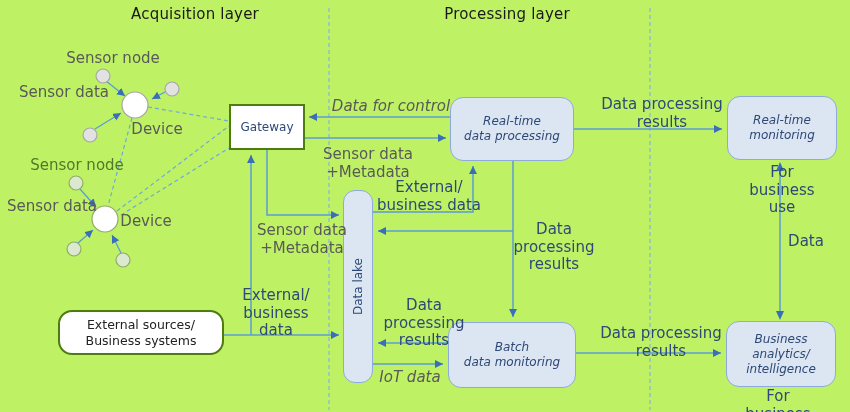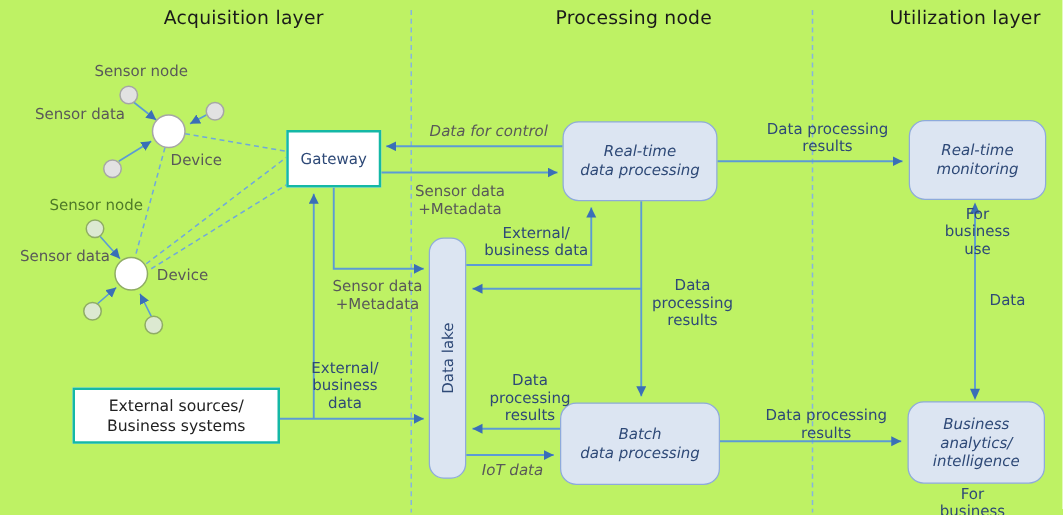--- a/index.html
+++ b/index.html
@@ -7,33 +7,33 @@
     position:relative;width:850px;height:412px;background:#bef264;
     font-family:"DejaVu Sans","Liberation Sans",sans-serif;overflow:hidden;
   }
   #wires{position:absolute;left:0;top:0;z-index:0;}
   .hdr{
     position:absolute;transform:translateX(-50%);z-index:2;
     font-size:15px;color:#1a1a1a;white-space:nowrap;letter-spacing:.2px;
   }
   .lbl{
     position:absolute;transform:translateX(-50%);z-index:2;
-    font-size:12px;line-height:1.18;text-align:center;white-space:pre-line;
+    font-size:15px;line-height:1.18;text-align:center;white-space:pre-line;
   }
   .gray{color:#595959;}
   .navy{color:#2e4977;}
   .green{color:#4e7a28;}
   .node{
     position:absolute;z-index:1;display:flex;align-items:center;justify-content:center;
     text-align:center;white-space:pre-line;font-size:12px;line-height:1.25;color:#2e4977;
     box-sizing:border-box;
   }
   .rounded{background:#dce5f2;border:1.5px solid #8eaadb;border-radius:13px;font-style:italic;}
-  .square{background:#ffffff;border:2px solid #14b8a6;}
-  .extbox{color:#222222;font-size:12.5px;}
+  .square{background:#ffffff;border:2px solid #4d7c0f;}
+  .extbox{color:#222222;font-size:12.5px;border-radius:14px;}
   .lake{
     position:absolute;z-index:1;background:#dce5f2;border:1.5px solid #8eaadb;border-radius:12px;
     display:flex;align-items:center;justify-content:center;box-sizing:border-box;
   }
   .lake span{
     writing-mode:vertical-rl;transform:rotate(180deg);
     font-size:12px;color:#2e4977;white-space:nowrap;
   }
 </style>
 </head>
@@ -91,30 +91,29 @@
       <line x1="78" y1="243" x2="93" y2="230" marker-end="url(#ah)"></line>
       <line x1="121" y1="253" x2="112" y2="235" marker-end="url(#ah)"></line>
     </g>
     <circle cx="76" cy="183" r="7" fill="#dce9d1" stroke="#8fac64" stroke-width="1.2"></circle>
     <circle cx="74" cy="249" r="7" fill="#dce9d1" stroke="#8fac64" stroke-width="1.2"></circle>
     <circle cx="123" cy="260" r="7" fill="#dce9d1" stroke="#8fac64" stroke-width="1.2"></circle>
     <circle cx="105" cy="219" r="13" fill="#ffffff" stroke="#8fac64" stroke-width="1.2"></circle>
   </svg>
 
   <div class="hdr" style="left:195px;top:5px;">Acquisition layer</div>
-  <div class="hdr" style="left:507px;top:5px;">Processing node</div>
-  <div class="hdr" style="left:772px;top:5px;">Utilization layer</div>
+  <div class="hdr" style="left:507px;top:5px;">Processing layer</div>
 
   <div class="node square" style="left:229px;top:104px;width:76px;height:46px;">Gateway</div>
   <div class="node square extbox" style="left:58px;top:310px;width:166px;height:45px;">External sources/
 Business systems</div>
   <div class="node rounded" style="left:450px;top:97px;width:124px;height:64px;">Real-time
 data processing</div>
   <div class="node rounded" style="left:448px;top:322px;width:128px;height:66px;">Batch
-data processing</div>
+data monitoring</div>
   <div class="node rounded" style="left:727px;top:96px;width:110px;height:64px;">Real-time
 monitoring</div>
   <div class="node rounded" style="left:726px;top:321px;width:110px;height:66px;">Business
 analytics/
 intelligence</div>
   <div class="lake" style="left:343px;top:190px;width:30px;height:193px;">
     <span>Data lake</span>
   </div>
 
   <div class="lbl gray" style="left:113px;top:50px;">Sensor node</div>

